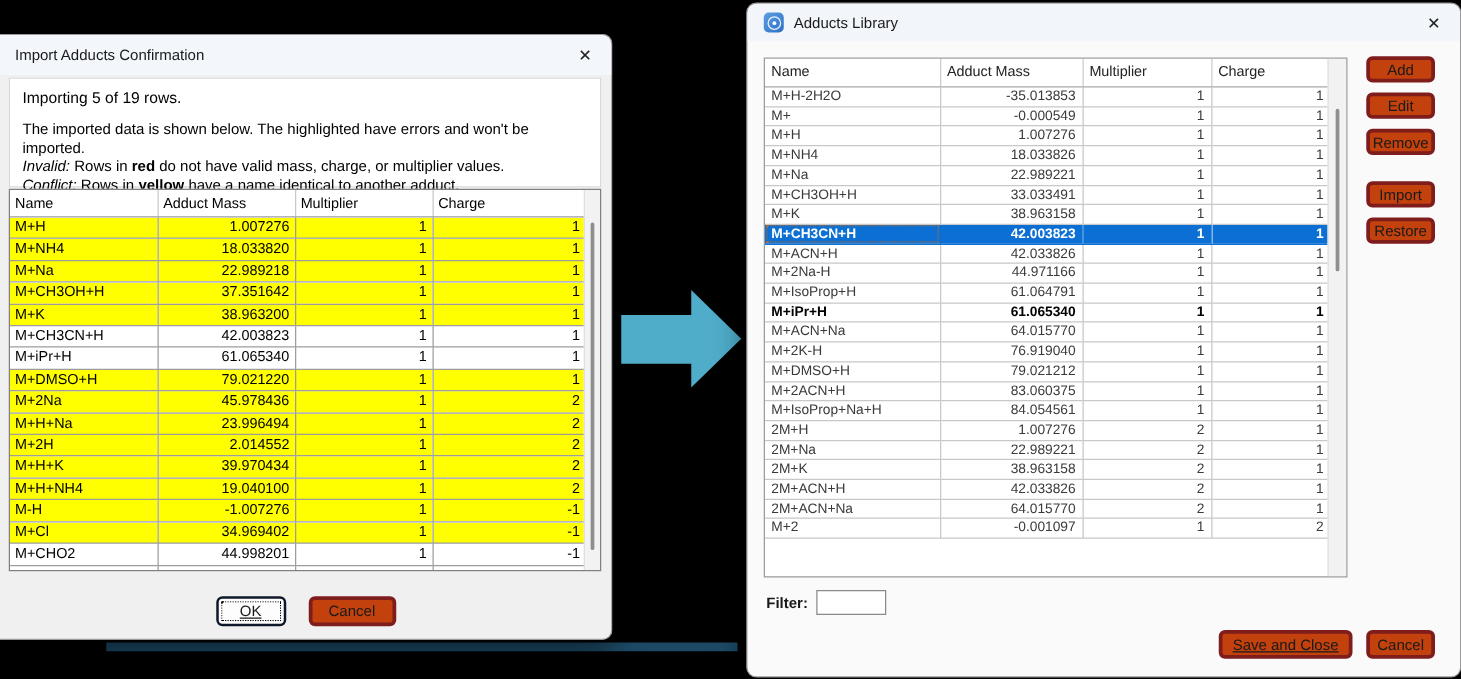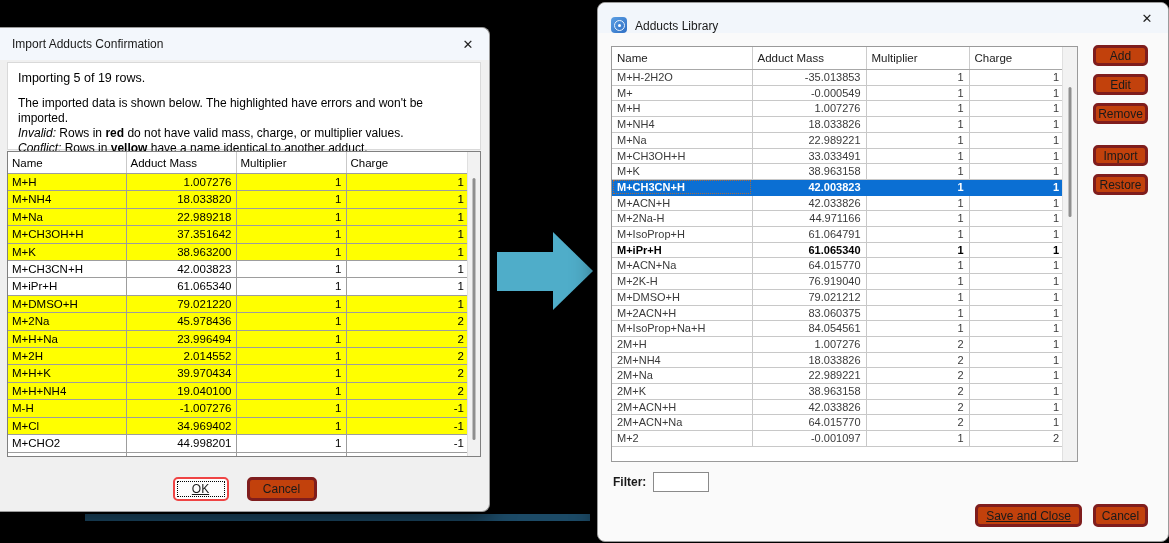--- a/index.html
+++ b/index.html
@@ -56,32 +56,32 @@
   #left-table td:last-child{border-right:none;}
   #left-table tr.yellow td{background:#ffff00;}
   #left-table td.num{text-align:right;}
 
   .vscroll{position:absolute;top:0;bottom:0;right:0;background:#f2f2f2;border-left:1px solid #e0e0e0;}
   #left-scroll{width:12px;}
   .vthumb{position:absolute;left:50%;transform:translateX(-50%);width:3px;background:#8f8f8f;border-radius:2px;}
   #left-thumb{top:26px;height:262px;}
 
   #left-btn-row{position:absolute;left:0;right:0;top:449px;display:flex;justify-content:center;gap:18px;}
-  #ok-btn{width:56px;height:24px;border:2px solid #ef4444;outline:1px dotted #000;outline-offset:-5px;background:#fdfdfd;text-decoration:underline;}
+  #ok-btn{width:56px;height:24px;border:2px solid #0f172a;outline:1px dotted #000;outline-offset:-5px;background:#fdfdfd;text-decoration:underline;}
   #left-cancel-btn{width:70px;height:24px;}
 
   
   #arrow{position:absolute;left:497px;top:232px;width:96px;height:78px;}
   #arrow .shaft{position:absolute;left:0;top:20px;width:58px;height:39px;}
   #arrow .head{position:absolute;left:56px;top:0;width:0;height:0;
     border-top:39px solid transparent;border-bottom:39px solid transparent;border-left:40px solid;}
 
   
   #right-dialog{left:597px;top:2px;width:570px;height:538px;border-radius:8px;border:1px solid #9a9a9a;background:#fafafa;}
-  #right-dialog .titlebar{height:30px;border-radius:8px 8px 0 0;padding-left:13px;background:#f2f6fb;align-items:flex-end;}
+  #right-dialog .titlebar{height:30px;border-radius:8px 8px 0 0;padding-left:13px;background:#f2f6fb;}
   #app-icon{width:16px;height:16px;border-radius:4px;margin-right:8px;
     background:linear-gradient(135deg,#5b9fe3,#2f6fc4);display:flex;align-items:center;justify-content:center;}
   #app-icon .ring{width:9px;height:9px;border-radius:50%;border:1.5px solid #e8f2fc;display:flex;align-items:center;justify-content:center;}
   #app-icon .dot{width:3px;height:3px;border-radius:50%;background:#fff;}
 
   #right-table-wrap{left:13px;top:43px;width:467px;height:416px;border:1px solid #9a9a9a;box-sizing:border-box;background:#fff;}
   #right-table{width:452px;font-size:11px;color:#3a3a3a;}
   #right-table th{
     height:22px;background:#fff;border-right:1px solid #cccccc;border-bottom:1px solid #a8a8a8;
     font-weight:normal;text-align:left;padding:0 5px;font-size:11.5px;color:#222;
@@ -401,26 +401,20 @@
               <td class="num">1</td>
               <td class="num">1</td>
             </tr>
             <tr>
               <td>2M+H</td>
               <td class="num">1.007276</td>
               <td class="num">2</td>
               <td class="num">1</td>
             </tr>
             <tr>
-              <td>2M+NH4</td>
-              <td class="num">18.033826</td>
-              <td class="num">2</td>
-              <td class="num">1</td>
-            </tr>
-            <tr>
               <td>2M+Na</td>
               <td class="num">22.989221</td>
               <td class="num">2</td>
               <td class="num">1</td>
             </tr>
             <tr>
               <td>2M+K</td>
               <td class="num">38.963158</td>
               <td class="num">2</td>
               <td class="num">1</td>

